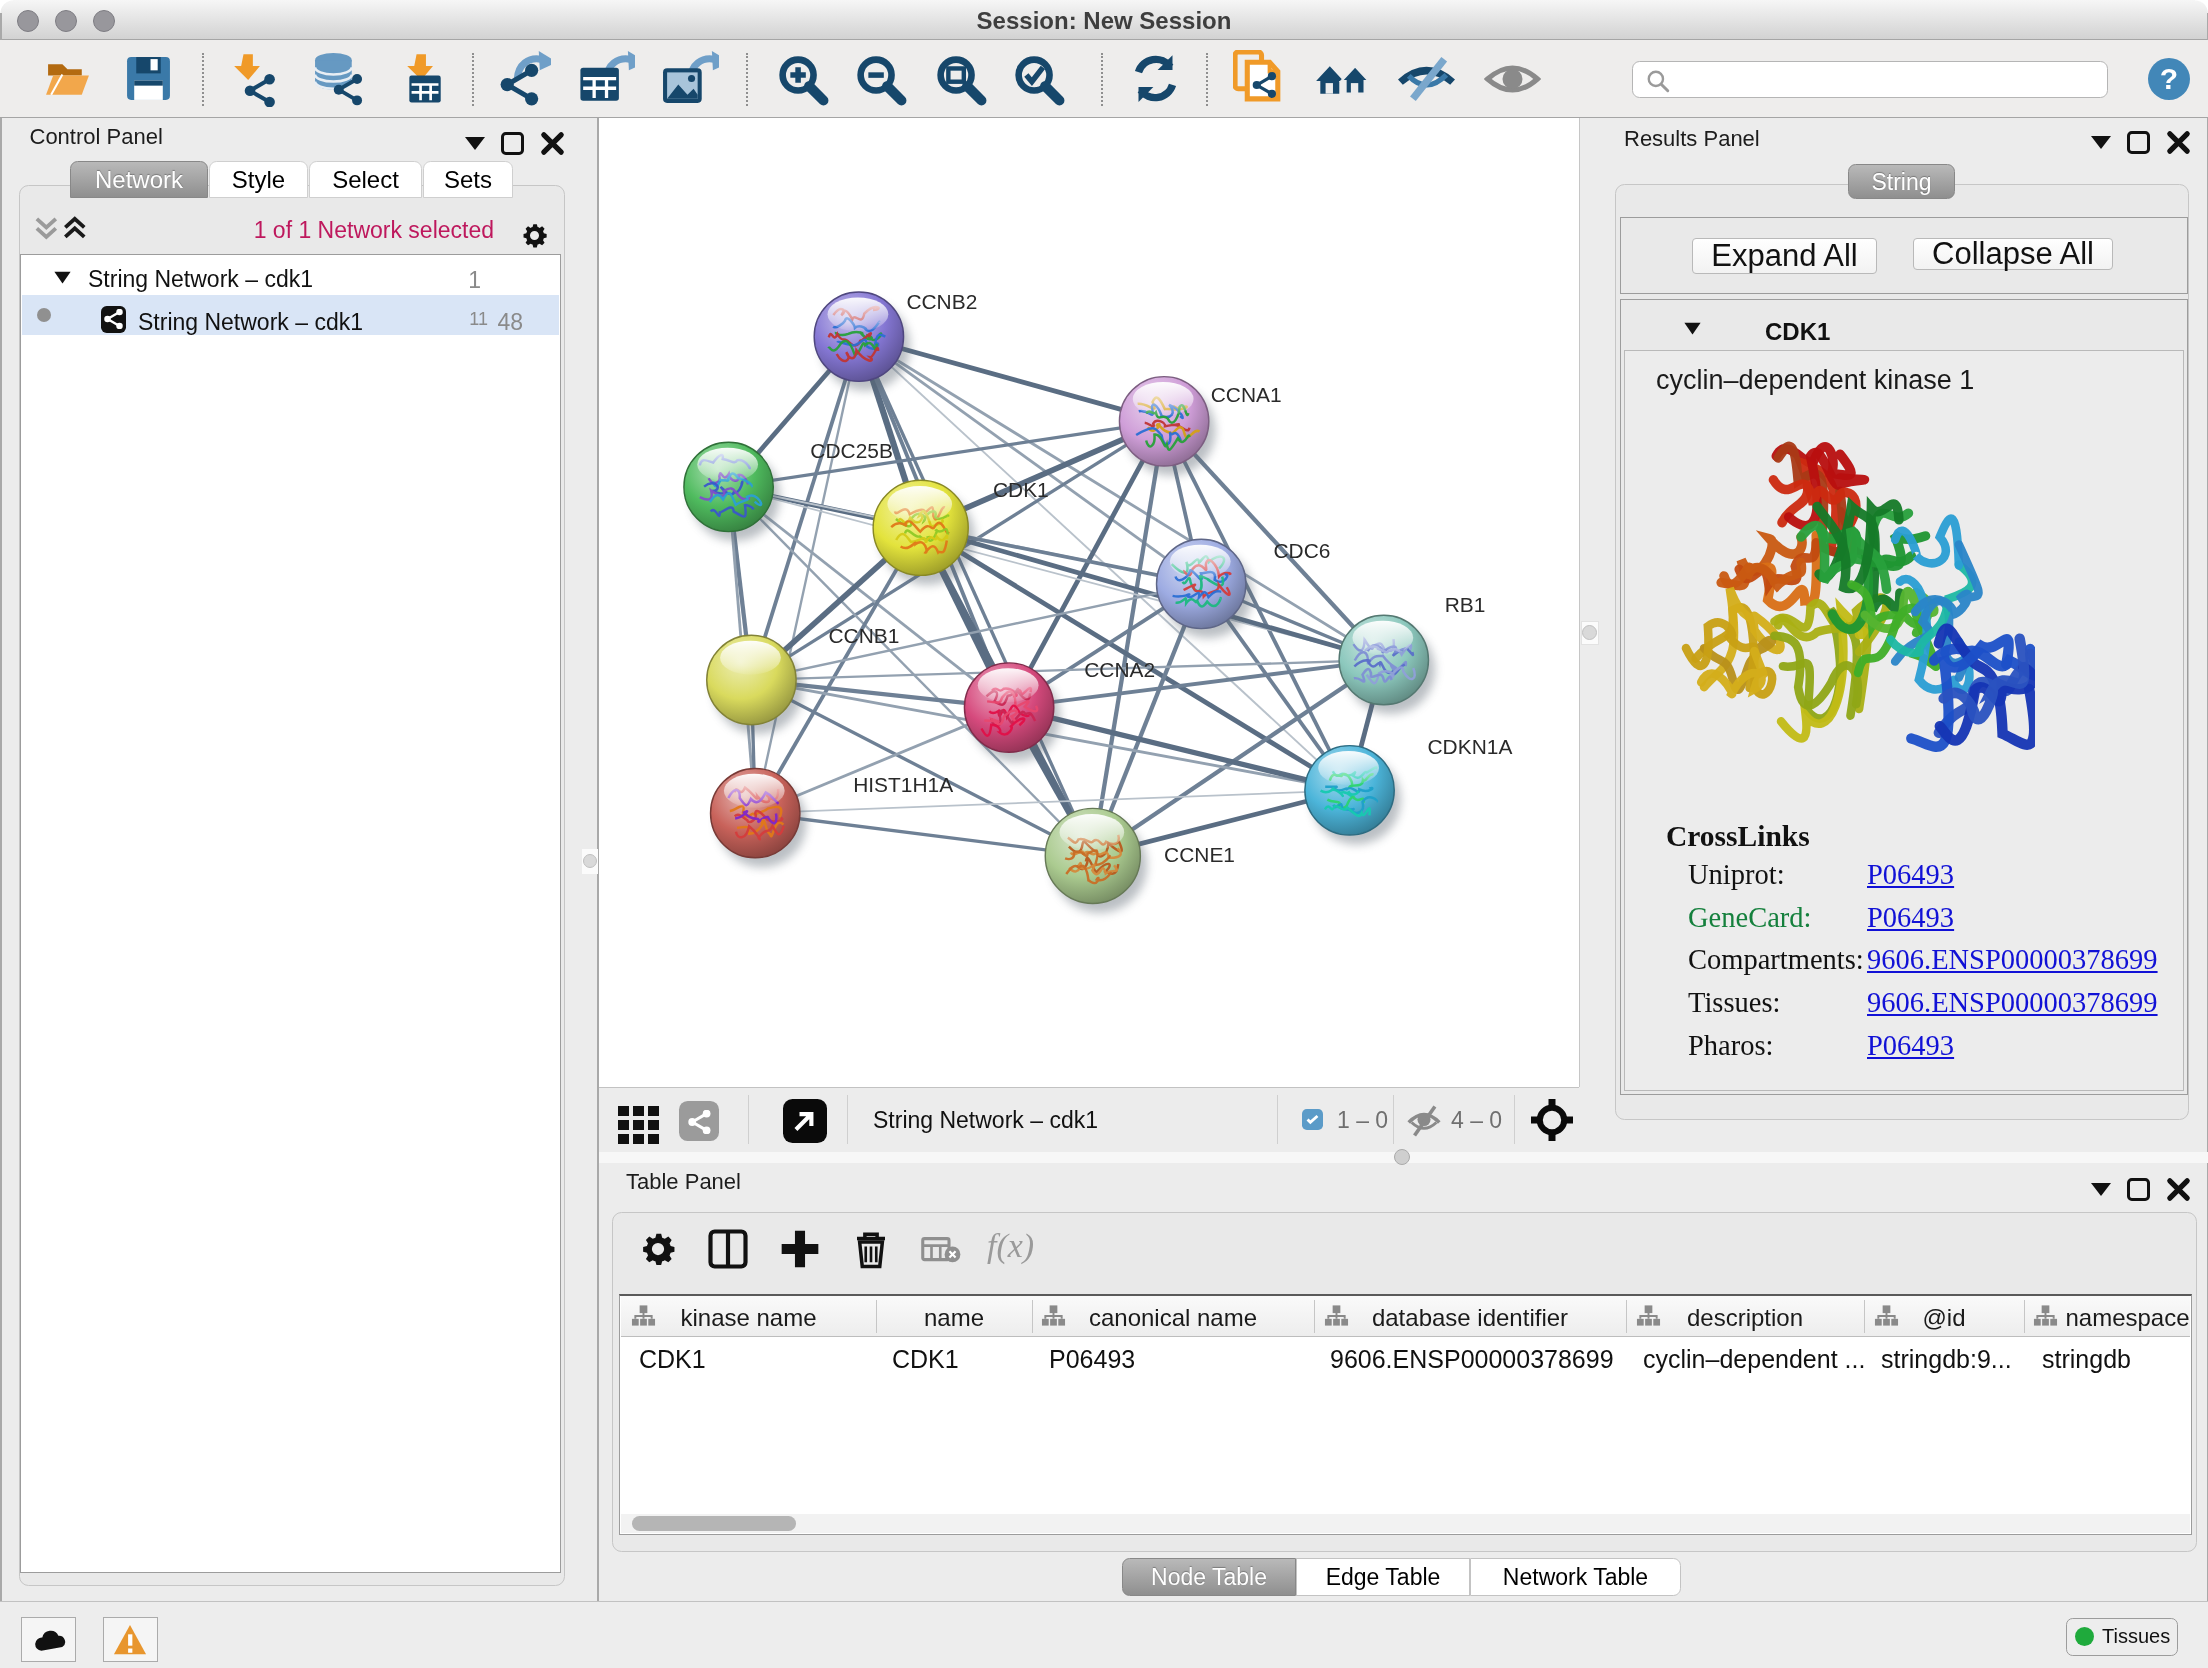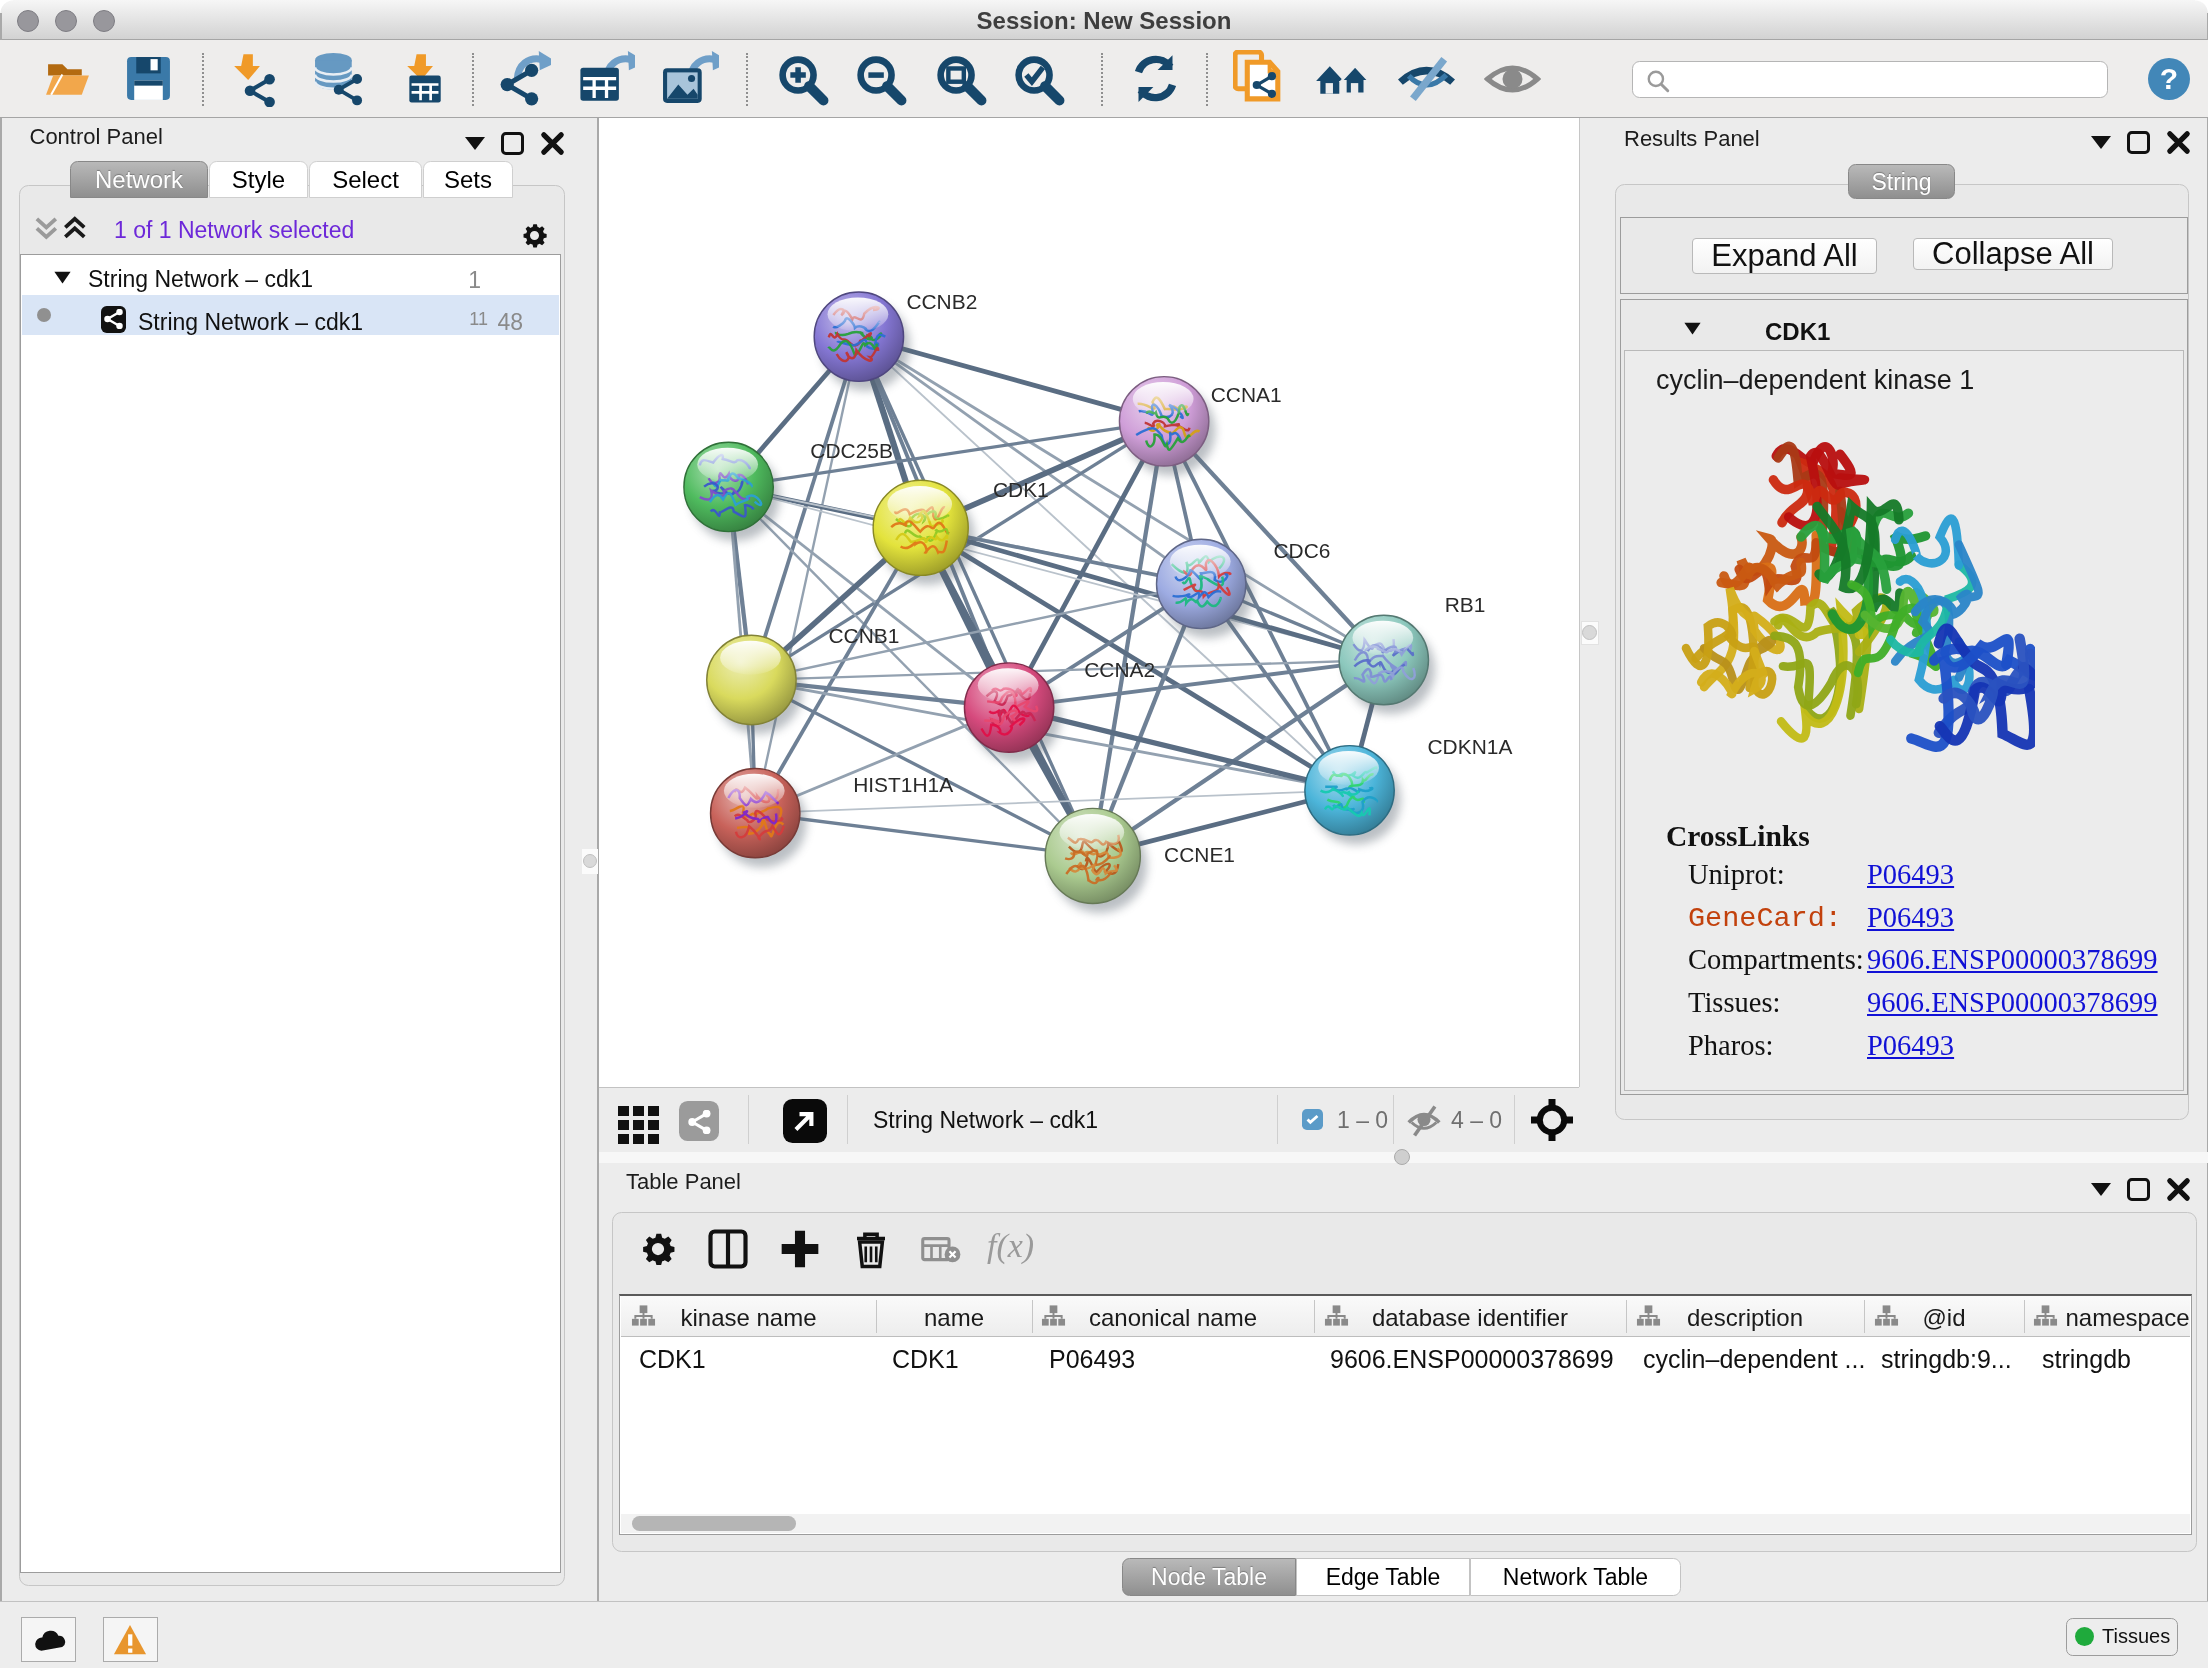--- a/index.html
+++ b/index.html
@@ -178,21 +178,21 @@
 </div>
 <div class="abs" style="left:19px;top:185px;width:546px;height:1401px;background:#e9e9e9;border:1.9px solid #c6c6c6;border-radius:9.5px"></div>
 <div class="tab tabsel" style="left:70px;width:138px;top:161px">Network</div>
 <div class="tab" style="left:209px;width:99px;top:161px">Style</div>
 <div class="tab" style="left:309px;width:113px;top:161px">Select</div>
 <div class="tab" style="left:423px;width:90px;top:161px">Sets</div>
 <svg class="abs" style="left:34px;top:215px" width="55" height="28.5" viewBox="0 0 58 30">
  <path d="M3 4 l10 9 10-9 M3 14 l10 9 10-9" stroke="#9a9a9a" stroke-width="4" fill="none"></path>
  <path d="M33 13 l10-9 10 9 M33 23 l10-9 10 9" stroke="#1a1a1a" stroke-width="4" fill="none"></path>
 </svg>
-<div class="abs" style="left:114px;top:217px;width:380px;text-align:left;font-size:23px;color:#6d28d9">1 of 1 Network selected</div>
+<div class="abs" style="left:114px;top:217px;width:380px;text-align:right;font-size:23px;color:#be185d">1 of 1 Network selected</div>
 <svg class="abs" style="left:519px;top:220px" width="31" height="31" viewBox="0 0 24 24">
  <path fill="#111" d="M12 8.5a3.5 3.5 0 1 0 0 7 3.5 3.5 0 0 0 0-7zm9.4 5.1 -2.2.6a7.4 7.4 0 0 1-.6 1.5l1.2 2-1.9 1.9-2-1.2c-.5.3-1 .5-1.5.6l-.6 2.2h-2.7l-.6-2.2c-.5-.1-1-.3-1.5-.6l-2 1.2-1.9-1.9 1.2-2a7.4 7.4 0 0 1-.6-1.5l-2.2-.6v-2.7l2.2-.6c.1-.5.3-1 .6-1.5l-1.2-2 1.9-1.9 2 1.2c.5-.3 1-.5 1.5-.6l.6-2.2h2.7l.6 2.2c.5.1 1 .3 1.5.6l2-1.2 1.9 1.9-1.2 2c.3.5.5 1 .6 1.5l2.2.6z"></path>
 </svg>
 <div class="abs" style="left:20px;top:254px;width:541px;height:1319px;background:#fff;border:1.9px solid #9c9c9c"></div>
 <div class="abs" style="left:22px;top:295px;width:537px;height:40px;background:#d9e5f6"></div>
 <svg class="abs" style="left:53px;top:271px" width="19" height="13.3" viewBox="0 0 24 18">
     <path d="M1 1 h22 L12 17 z" fill="#111"></path>
   </svg>
 <div class="abs" style="left:88px;top:266px;font-size:23px;color:#111">String Network – cdk1</div>
 <div class="abs" style="left:438px;top:267px;width:43px;text-align:right;font-size:23px;color:#8a8a8a">1</div>
@@ -610,21 +610,21 @@
     <path d="M284 233 C312 202 335 241 321 223 C338 219 353 252 363 233 C382 242 404 269 385 221" fill="none" stroke="#1c50c8" stroke-width="11" stroke-linecap="round" stroke-opacity="0.95"></path>
     <path d="M289 215 C298 181 303 211 322 231 C332 248 353 228 356 310 C379 320 399 345 384 263" fill="none" stroke="#1535b4" stroke-width="11" stroke-linecap="round" stroke-opacity="0.95"></path>
     <path d="M289 309 C313 274 322 293 325 266 C336 236 357 282 365 258 C382 224 388 252 385 226" fill="none" stroke="#2a52c0" stroke-width="11" stroke-linecap="round" stroke-opacity="0.95"></path>
     <path d="M260 315 C284 321 311 355 294 229 C300 249 316 241 334 218 C352 228 369 185 360 237" fill="none" stroke="#1c50c8" stroke-width="11" stroke-linecap="round" stroke-opacity="0.95"></path>
     <path d="M290 302 C302 318 314 338 327 264 C343 249 355 301 355 259 C383 272 400 252 378 240" fill="none" stroke="#1535b4" stroke-width="11" stroke-linecap="round" stroke-opacity="0.95"></path>
     <path d="M294 273 C317 249 334 307 323 282 C331 320 350 261 345 264 C362 231 390 297 374 210" fill="none" stroke="#2a52c0" stroke-width="11" stroke-linecap="round" stroke-opacity="0.95"></path>
   </svg>
 <div class="abs" style="left:1666px;top:820px;font-size:29.5px;font-weight:700;color:#111;font-family:'Liberation Serif',serif">CrossLinks</div>
 <div class="abs" style="left:1688px;top:859px;font-size:28.5px;color:#111;font-family:'Liberation Serif',serif">Uniprot:</div>
 <div class="abs" style="left:1867px;top:859px;font-size:28.5px;color:#1111d6;text-decoration:underline;font-family:'Liberation Serif',serif">P06493</div>
-<div class="abs" style="left:1688px;top:902px;font-size:28.5px;color:#c2410c;font-family:Liberation Mono, monospace">GeneCard:</div>
+<div class="abs" style="left:1688px;top:902px;font-size:28.5px;color:#15803d;font-family:Liberation Serif, serif">GeneCard:</div>
 <div class="abs" style="left:1867px;top:902px;font-size:28.5px;color:#1111d6;text-decoration:underline;font-family:'Liberation Serif',serif">P06493</div>
 <div class="abs" style="left:1688px;top:944px;font-size:28.5px;color:#111;font-family:'Liberation Serif',serif">Compartments:</div>
 <div class="abs" style="left:1867px;top:944px;font-size:28.5px;color:#1111d6;text-decoration:underline;font-family:'Liberation Serif',serif">9606.ENSP00000378699</div>
 <div class="abs" style="left:1688px;top:987px;font-size:28.5px;color:#111;font-family:'Liberation Serif',serif">Tissues:</div>
 <div class="abs" style="left:1867px;top:987px;font-size:28.5px;color:#1111d6;text-decoration:underline;font-family:'Liberation Serif',serif">9606.ENSP00000378699</div>
 <div class="abs" style="left:1688px;top:1030px;font-size:28.5px;color:#111;font-family:'Liberation Serif',serif">Pharos:</div>
 <div class="abs" style="left:1867px;top:1030px;font-size:28.5px;color:#1111d6;text-decoration:underline;font-family:'Liberation Serif',serif">P06493</div>
 <div class="abs" style="left:599px;top:1152px;width:1609px;height:10.5px;background:#f7f7f7"></div>
 <div class="abs" style="left:1394px;top:1149px;width:16px;height:16px;border-radius:50%;background:#cfcfcf;border:1px solid #aaa"></div>
 <div class="abs ptitle" style="left:626px;top:1169px">Table Panel</div>

